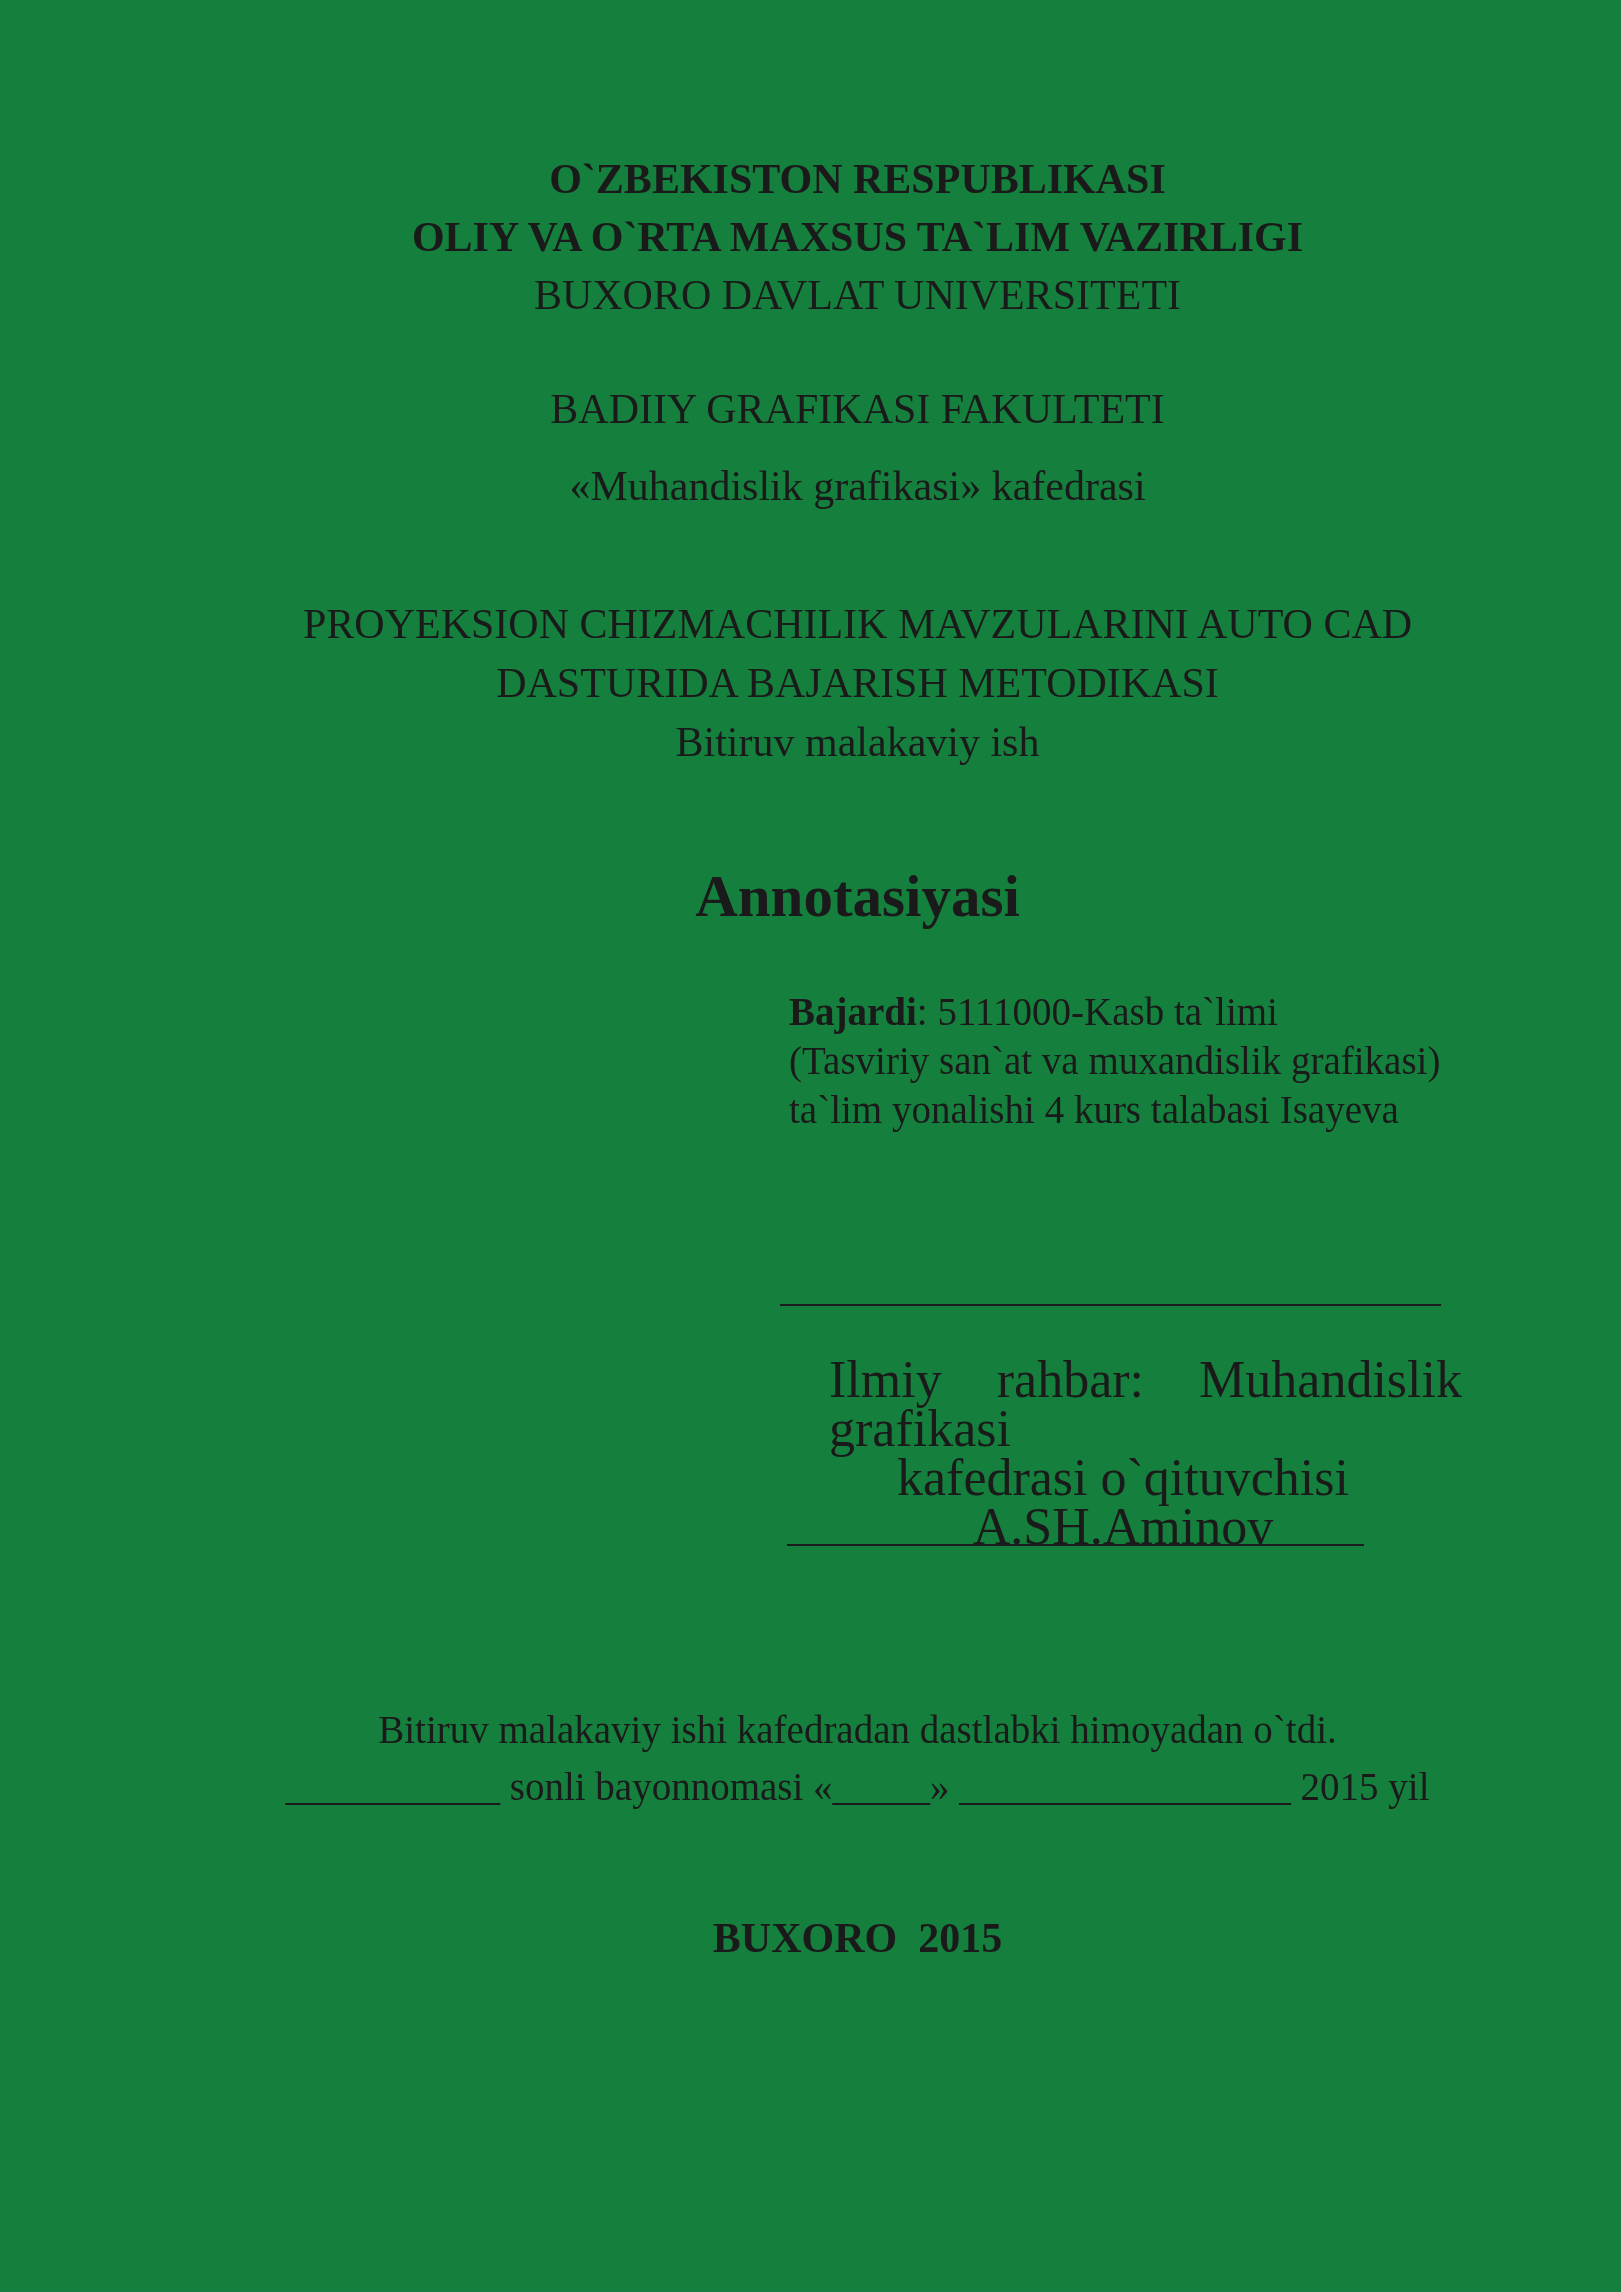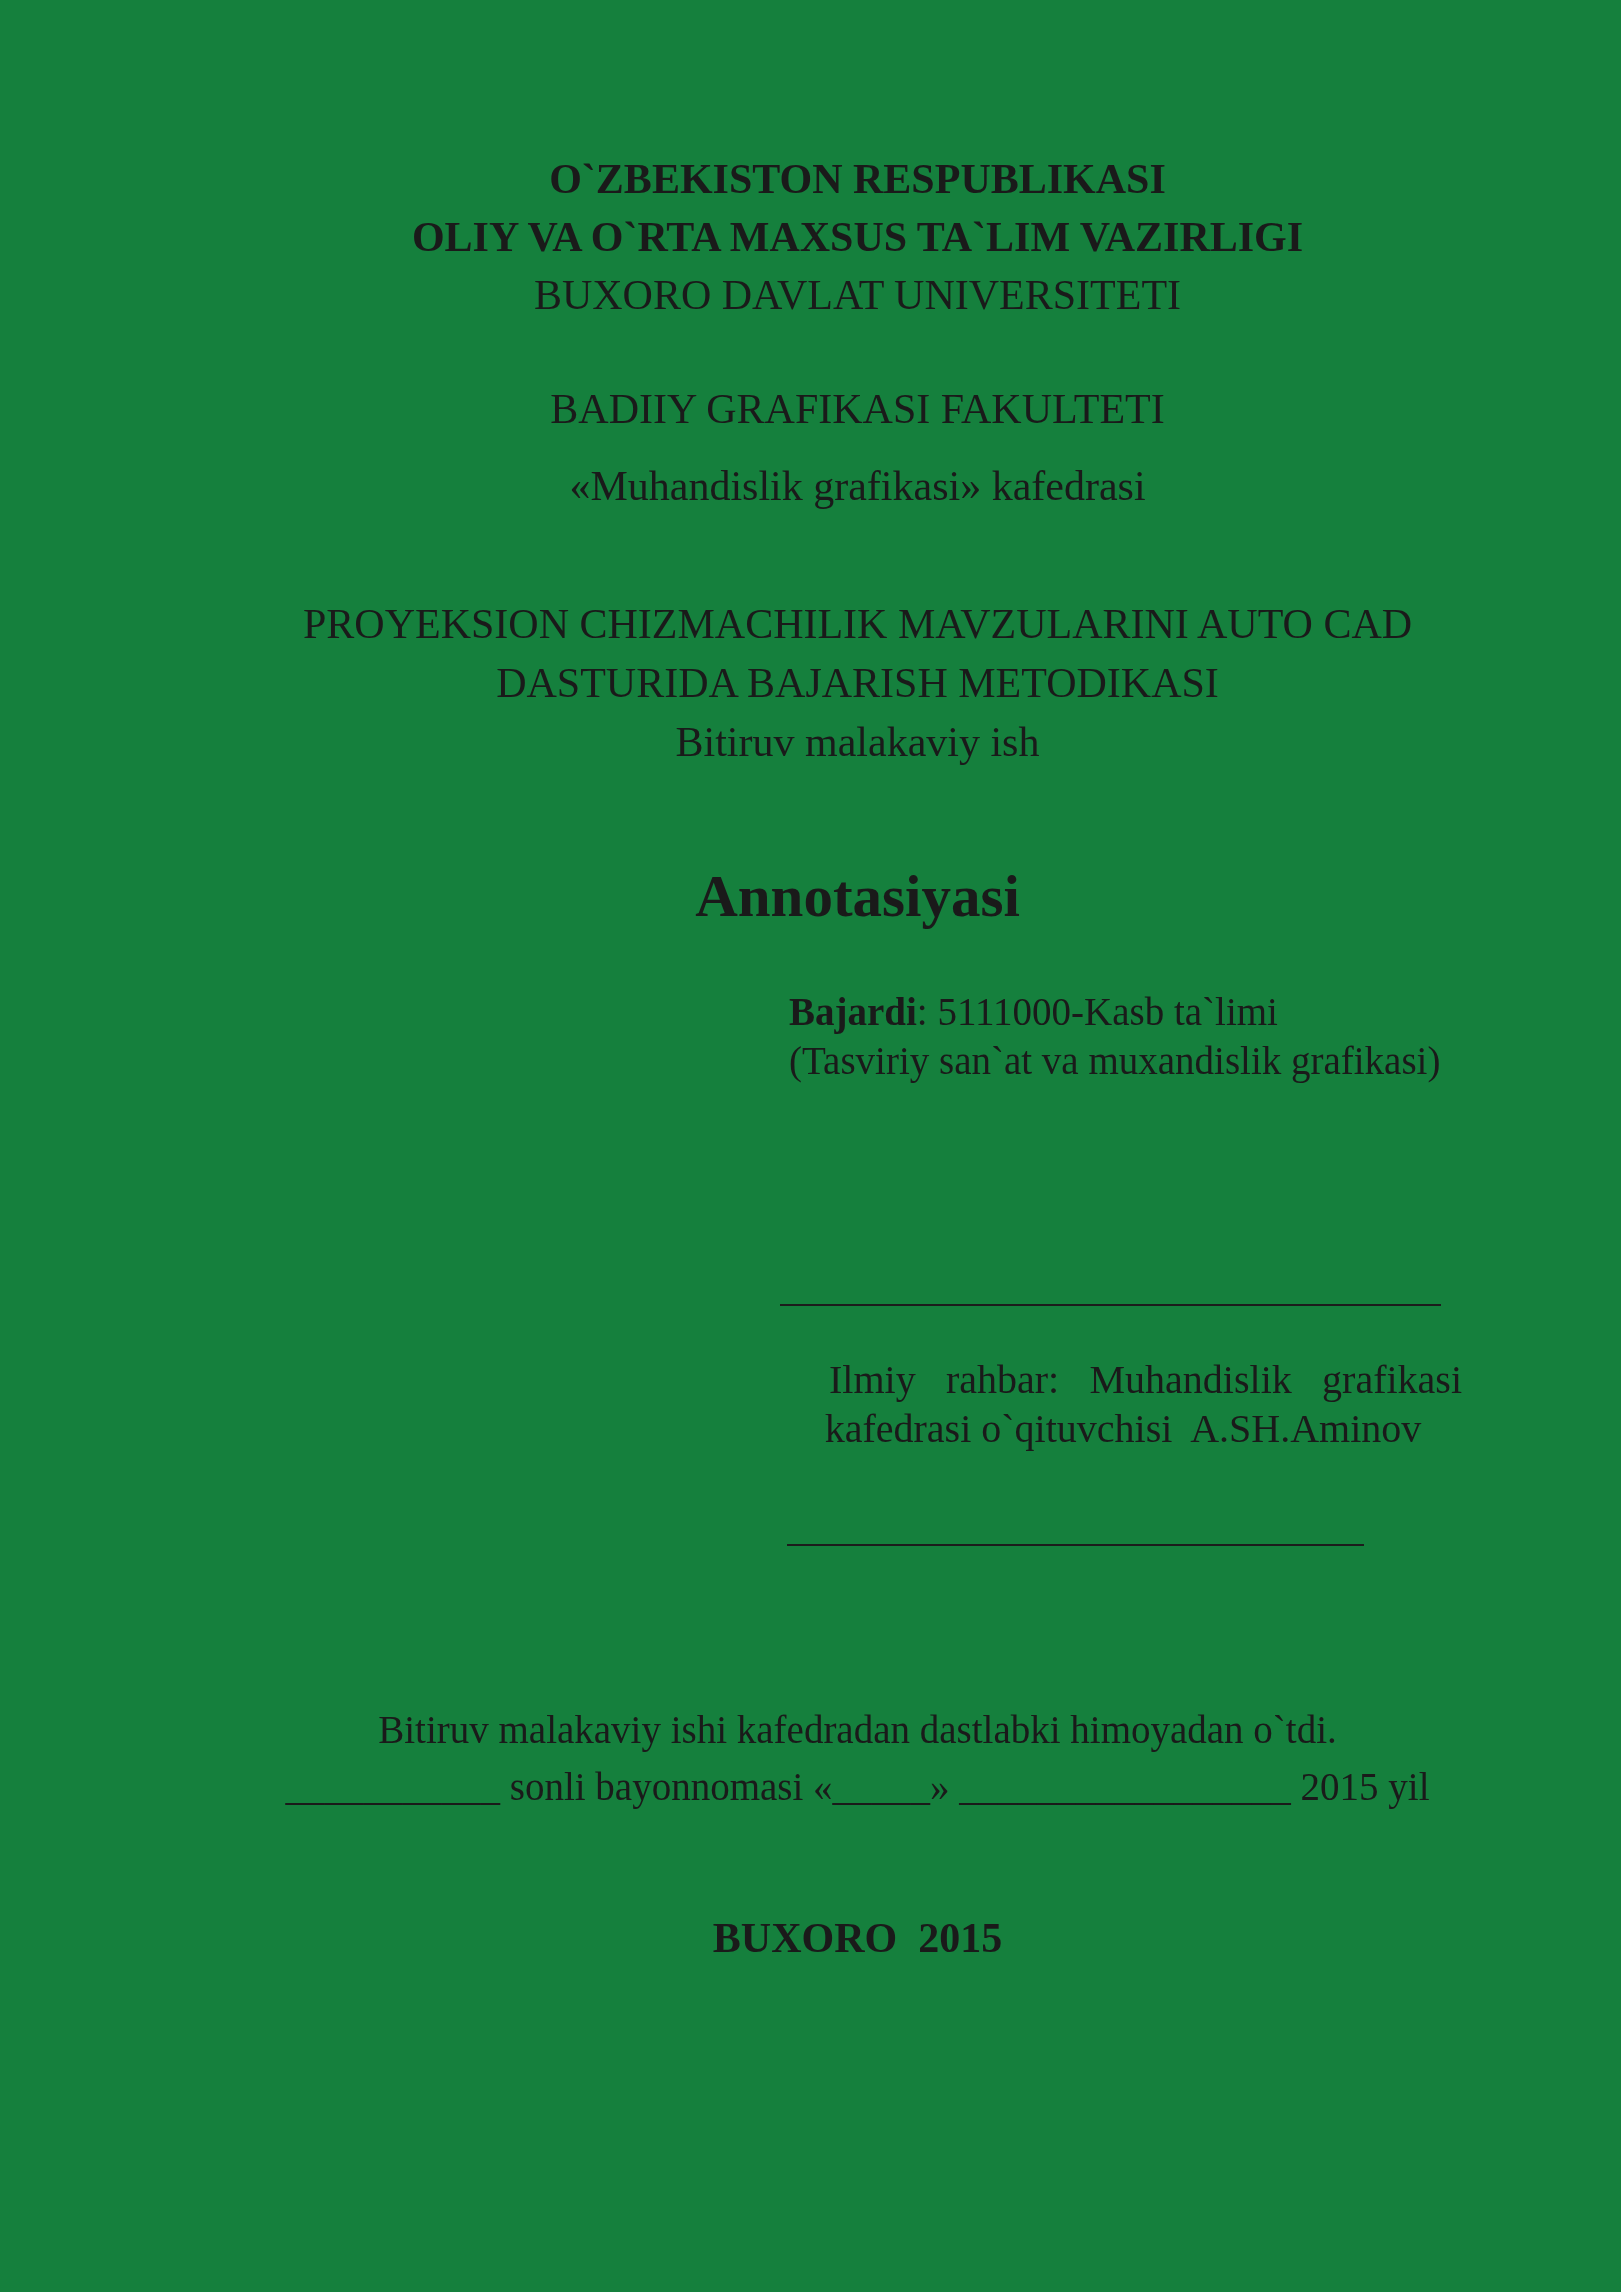--- a/index.html
+++ b/index.html
@@ -68,21 +68,21 @@
   }
   .sig-line-2 {
     top: 1544px;
     left: 787px;
     width: 577px;
   }
   .advisor-block {
     top: 1355px;
     left: 784px;
     width: 678px;
-    font-size: 40px;
+    font-size: 52px;
     line-height: 49px;
     text-align: left;
   }
   .advisor-line1 {
     text-align: justify;
     text-align-last: justify;
     padding-left: 45px;
   }
   .advisor-line2 {
     white-space: pre-wrap;
@@ -120,20 +120,21 @@
     <div>PROYEKSION CHIZMACHILIK MAVZULARINI AUTO CAD</div>
     <div>DASTURIDA BAJARISH METODIKASI</div>
     <div>Bitiruv malakaviy ish</div>
   </div>
 
   <div class="abs col-main section-heading">Annotasiyasi</div>
 
   <div class="abs author-block">
     <div><span class="b">Bajardi</span><span>: 5111000-Kasb ta`limi</span></div>
     <div>(Tasviriy san`at va muxandislik grafikasi)</div>
+    <div>ta`lim yonalishi 4 kurs talabasi Isayeva</div>
   </div>
 
   <div class="abs sig-line sig-line-1"></div>
 
   <div class="abs advisor-block">
     <div class="advisor-line1">Ilmiy rahbar: Muhandislik grafikasi</div>
     <div class="advisor-line2">kafedrasi o`qituvchisi  A.SH.Aminov</div>
   </div>
 
   <div class="abs sig-line sig-line-2"></div>

